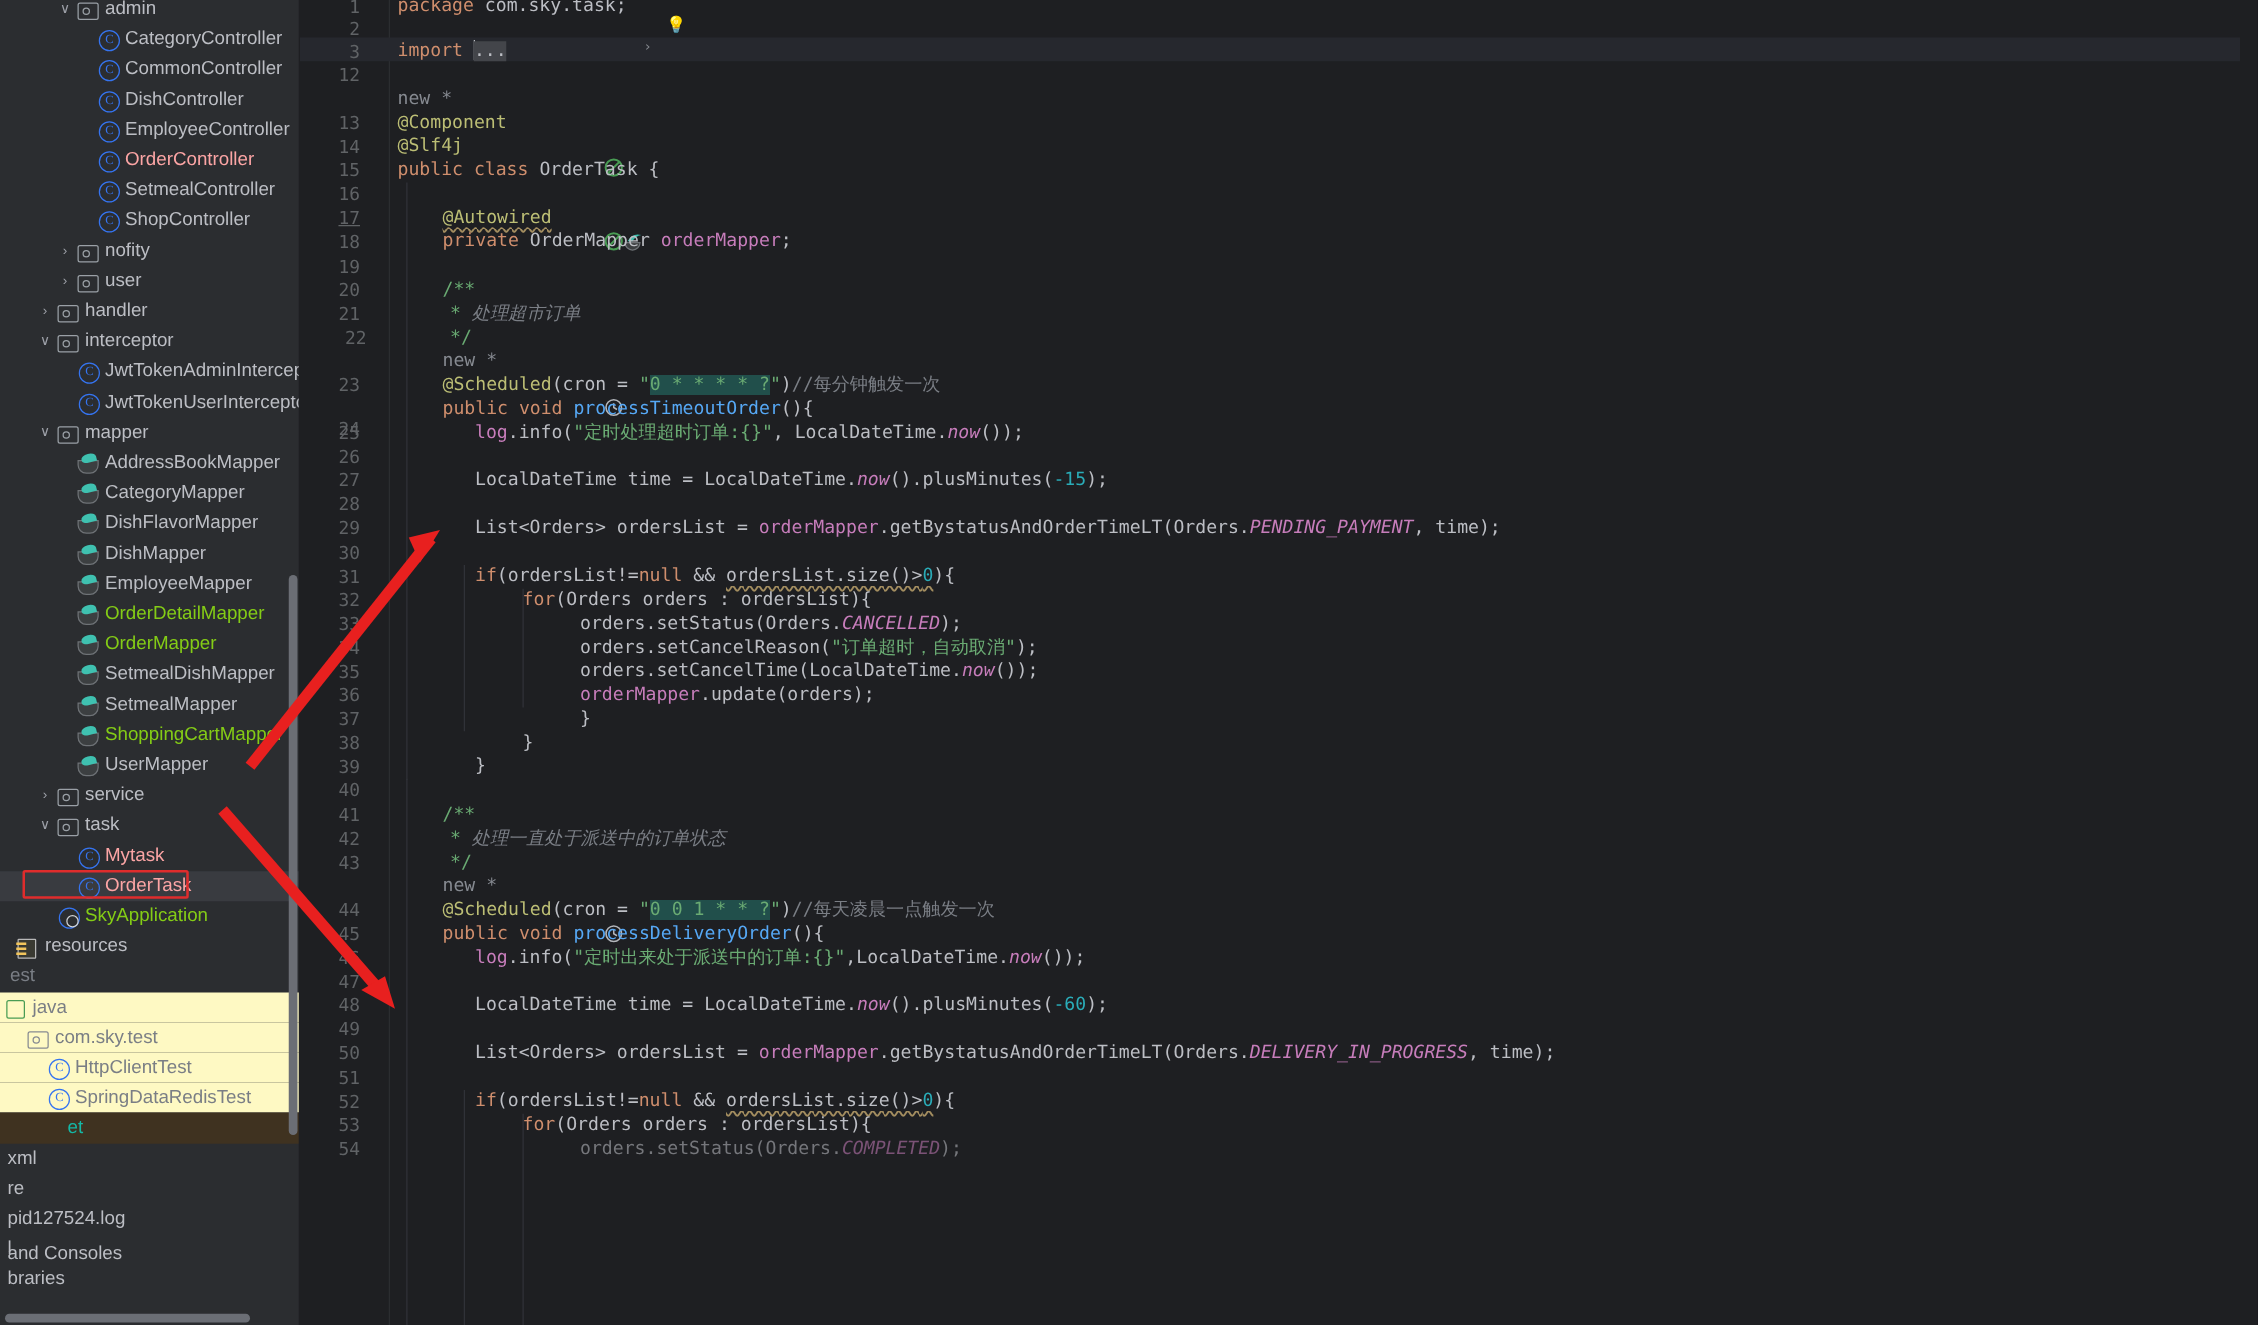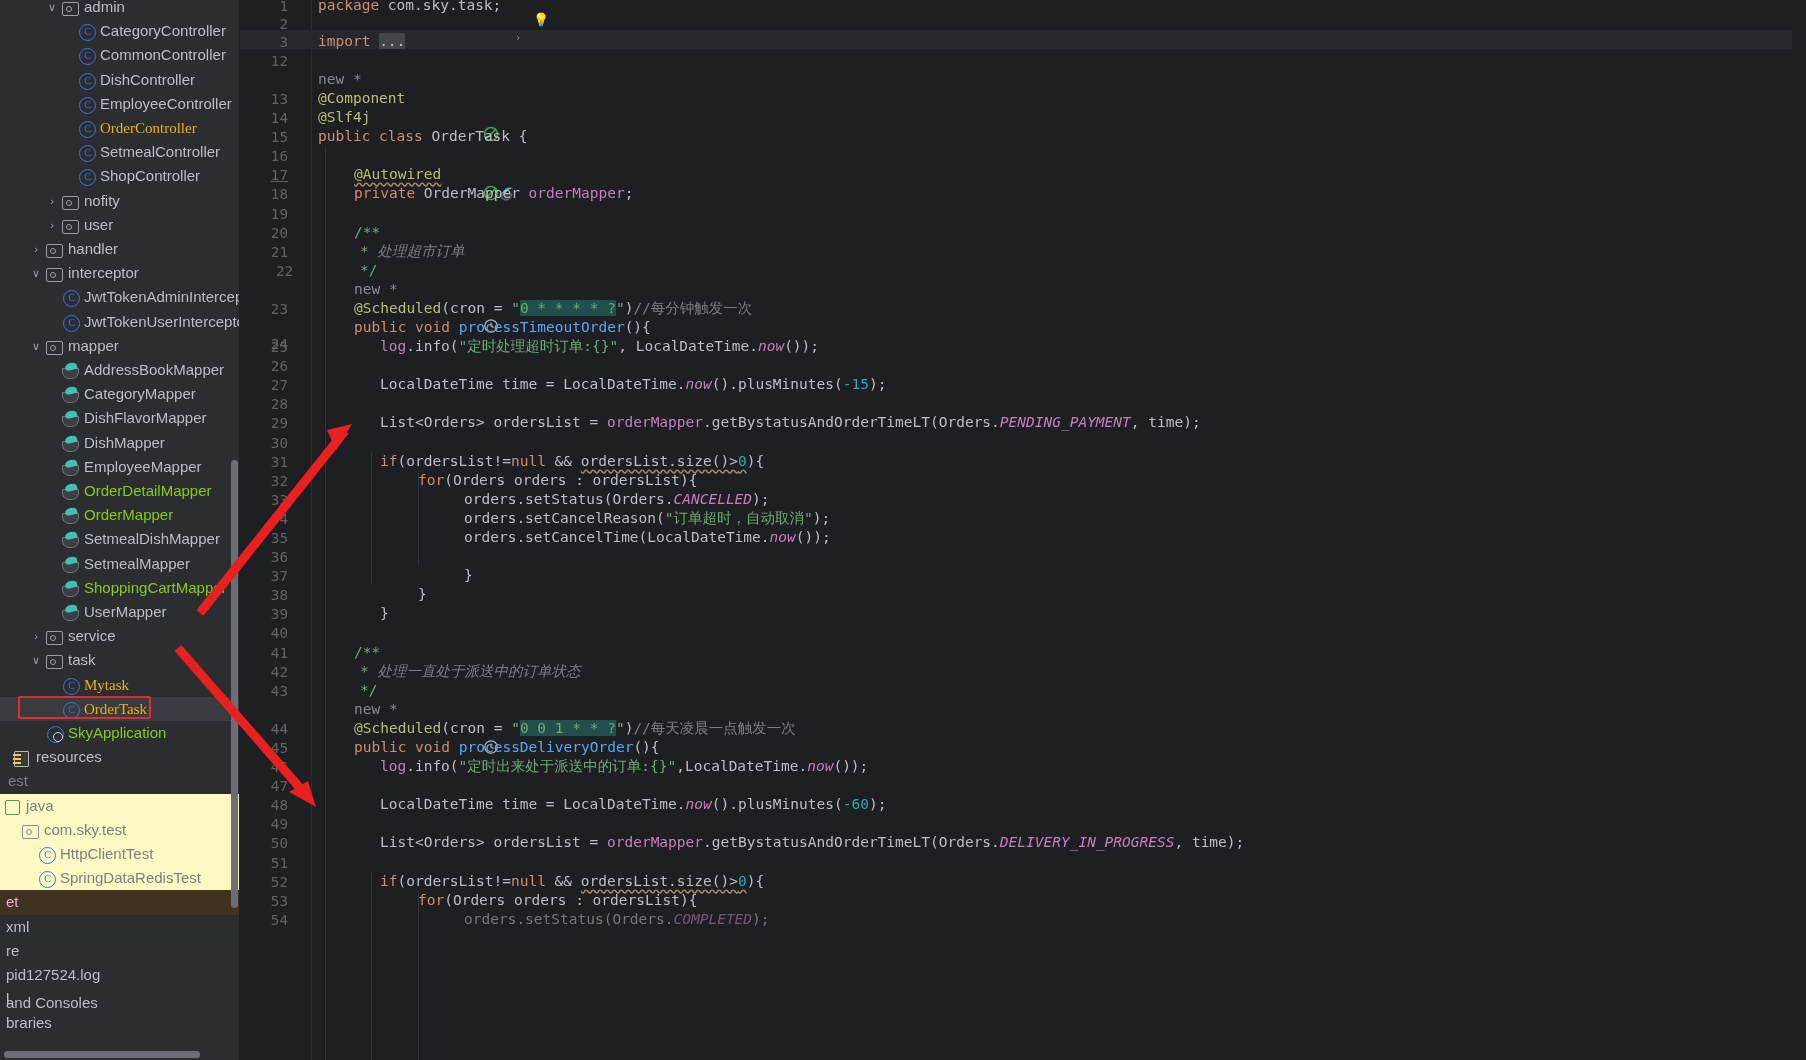--- a/index.html
+++ b/index.html
@@ -172,25 +172,25 @@
     width: 4px; height: 4px;
     border: 1.4px solid #868a91;
     border-radius: 50%;
   }
   .ic-blank::before { content: ""; }
 
   .row.sel-green { background: #fef9c3; }
   .row.sel-brown { background: #3f3220; }
   .row.sel-grey  { background: #393b40; }
 
-  .txt-green  { color: #eab308; font-family: Liberation Serif, serif; }
+  .txt-green  { color: #fca5a5; }
   .txt-blue   { color: #84cc16; }
   .txt-grey   { color: #bcbec4; }
   .txt-dimmer { color: #7a7e85; }
-  .txt-orange { color: #f9a8d4; }
+  .txt-orange { color: #14b8a6; margin-left: 48px; }
 
   .redbox {
     position: absolute;
     border: 2px solid #e02c2c;
     border-radius: 2px;
     pointer-events: none;
   }
 
   
   .sb-v {
@@ -738,20 +738,21 @@
       <div class="cl" style="top:452px;"><span class="ctext" style="left:140px;"><span class="k">if</span><span class="pl">(ordersList!=</span><span class="k">null</span><span class="pl"> &amp;&amp; </span><span class="ul-warn pl">ordersList.size()&gt;</span><span class="ul-warn n">0</span><span class="pl">){</span></span></div>
 
       <div class="cl" style="top:471px;"><span class="ctext" style="left:178px;"><span class="k">for</span><span class="pl">(Orders orders : ordersList){</span></span></div>
 
       <div class="cl" style="top:490px;"><span class="ctext" style="left:224px;"><span class="pl">orders.setStatus(Orders.</span><span class="st">CANCELLED</span><span class="pl">);</span></span></div>
 
       <div class="cl" style="top:509px;"><span class="ctext" style="left:224px;"><span class="pl">orders.setCancelReason(</span><span class="s">"订单超时，自动取消"</span><span class="pl">);</span></span></div>
 
       <div class="cl" style="top:528px;"><span class="ctext" style="left:224px;"><span class="pl">orders.setCancelTime(LocalDateTime.</span><span class="st">now</span><span class="pl">());</span></span></div>
 
+      <div class="cl" style="top:547px;"><span class="ctext" style="left:224px;"><span class="fd">orderMapper</span><span class="pl">.update(orders);</span></span></div>
 
       <div class="cl" style="top:566px;"><span class="ctext pl" style="left:224px;">}</span></div>
       <div class="cl" style="top:585px;"><span class="ctext pl" style="left:178px;">}</span></div>
       <div class="cl" style="top:604px;"><span class="ctext pl" style="left:140px;">}</span></div>
 
       <div class="cl" style="top:643px;"><span class="ctext s" style="left:114px;">/**</span></div>
       <div class="cl" style="top:662px;"><span class="ctext" style="left:120px;"><span class="s">* </span><span class="cm" style="font-style:italic;">处理一直处于派送中的订单状态</span></span></div>
       <div class="cl" style="top:681px;"><span class="ctext s" style="left:120px;">*/</span></div>
 
       <div class="cl" style="top:700px;"><span class="ctext inl" style="left:114px;">new *</span></div>

